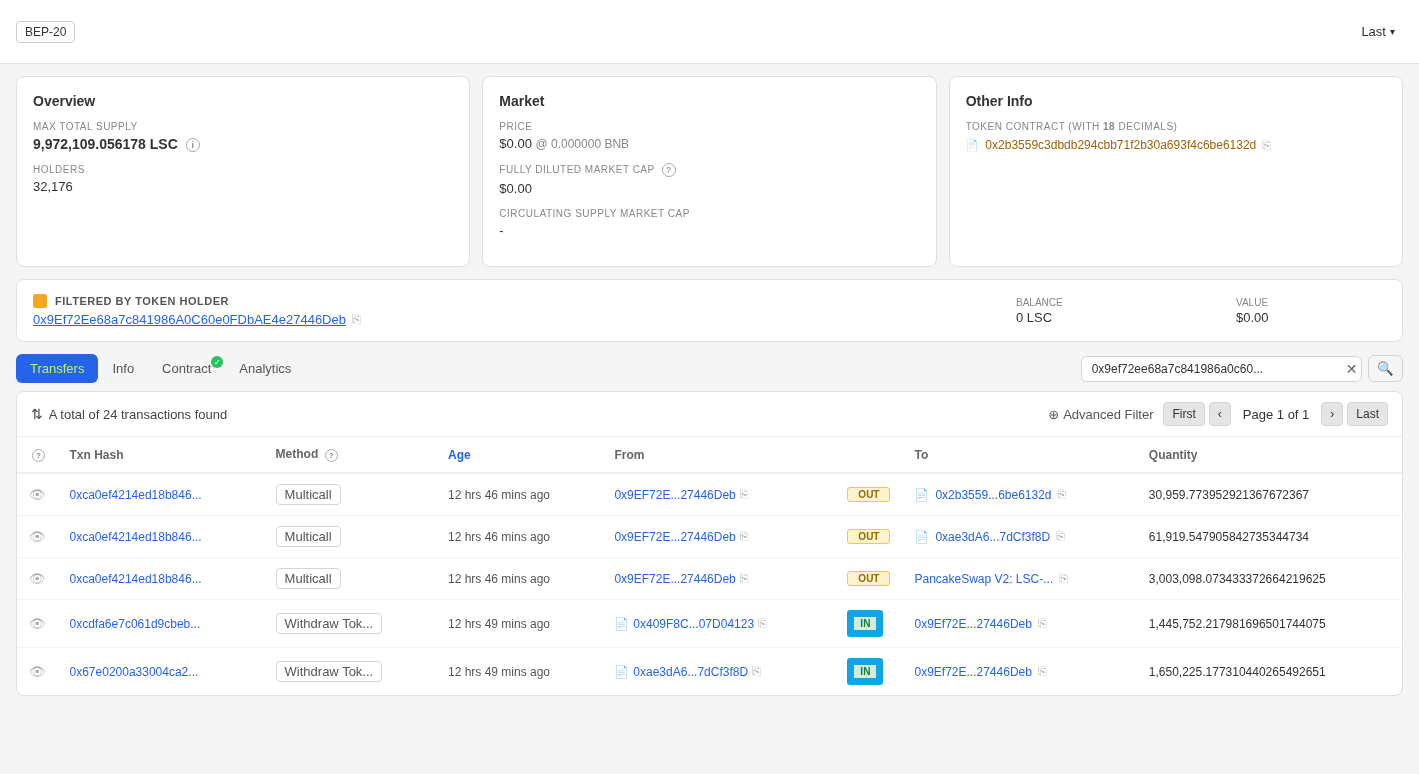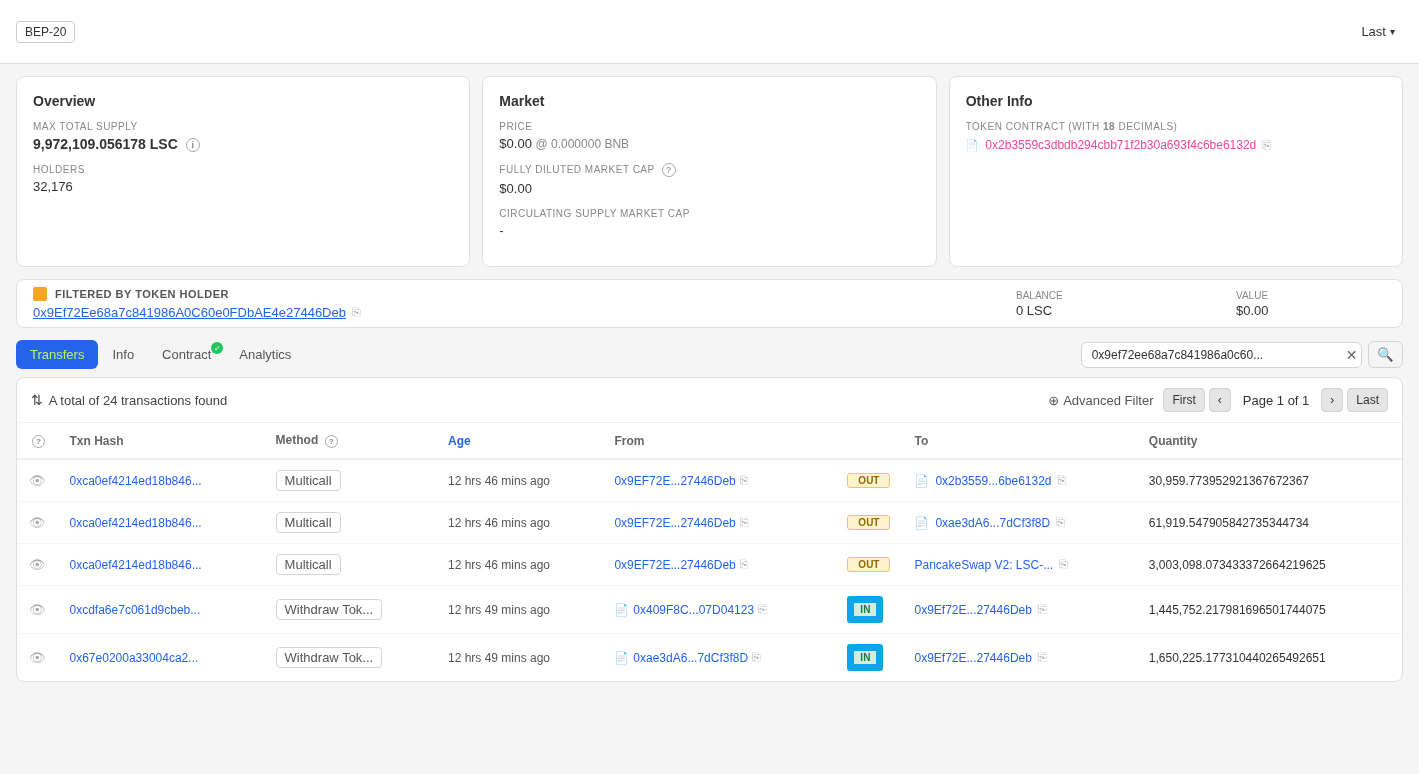--- a/index.html
+++ b/index.html
@@ -24,26 +24,26 @@
     }
     .card {
       background: #fff; border: 1px solid #e0e0e0; border-radius: 8px;
       padding: 16px; flex: 1;
     }
     .card-title { font-size: 14px; font-weight: 600; margin-bottom: 12px; }
     .card-label { font-size: 10px; color: #888; text-transform: uppercase; letter-spacing: 0.5px; margin-bottom: 4px; }
     .card-value { font-size: 14px; font-weight: 600; margin-bottom: 12px; }
     .card-value-normal { font-size: 13px; margin-bottom: 12px; }
     .info-icon { display: inline-block; width: 14px; height: 14px; border-radius: 50%; border: 1px solid #aaa; text-align: center; line-height: 12px; font-size: 9px; color: #888; cursor: pointer; vertical-align: middle; margin-left: 4px; }
-    .token-link { color: #ec4899; text-decoration: none; font-size: 12px; display: inline-flex; align-items: center; gap: 4px; }
+    .token-link { color: #a16207; text-decoration: none; font-size: 12px; display: inline-flex; align-items: center; gap: 4px; }
     .copy-icon { font-size: 11px; color: #aaa; cursor: pointer; }
 
     .filter-bar {
       background: #fff; border: 1px solid #e0e0e0; border-radius: 8px;
-      margin: 0 16px 12px; padding: 7px 16px;
+      margin: 0 16px 12px; padding: 14px 16px;
       display: flex; align-items: center; gap: 20px;
     }
     .filter-label { font-size: 11px; font-weight: 700; color: #555; text-transform: uppercase; letter-spacing: 0.5px; }
     .filter-address { color: #2563eb; font-size: 13px; cursor: pointer; }
     .balance-section { display: flex; flex-direction: column; gap: 2px; min-width: 200px; }
     .value-section { display: flex; flex-direction: column; gap: 2px; min-width: 150px; }
     .section-label { font-size: 10px; color: #888; text-transform: uppercase; }
     .section-value { font-size: 13px; font-weight: 500; }
 
     .tabs-row {

